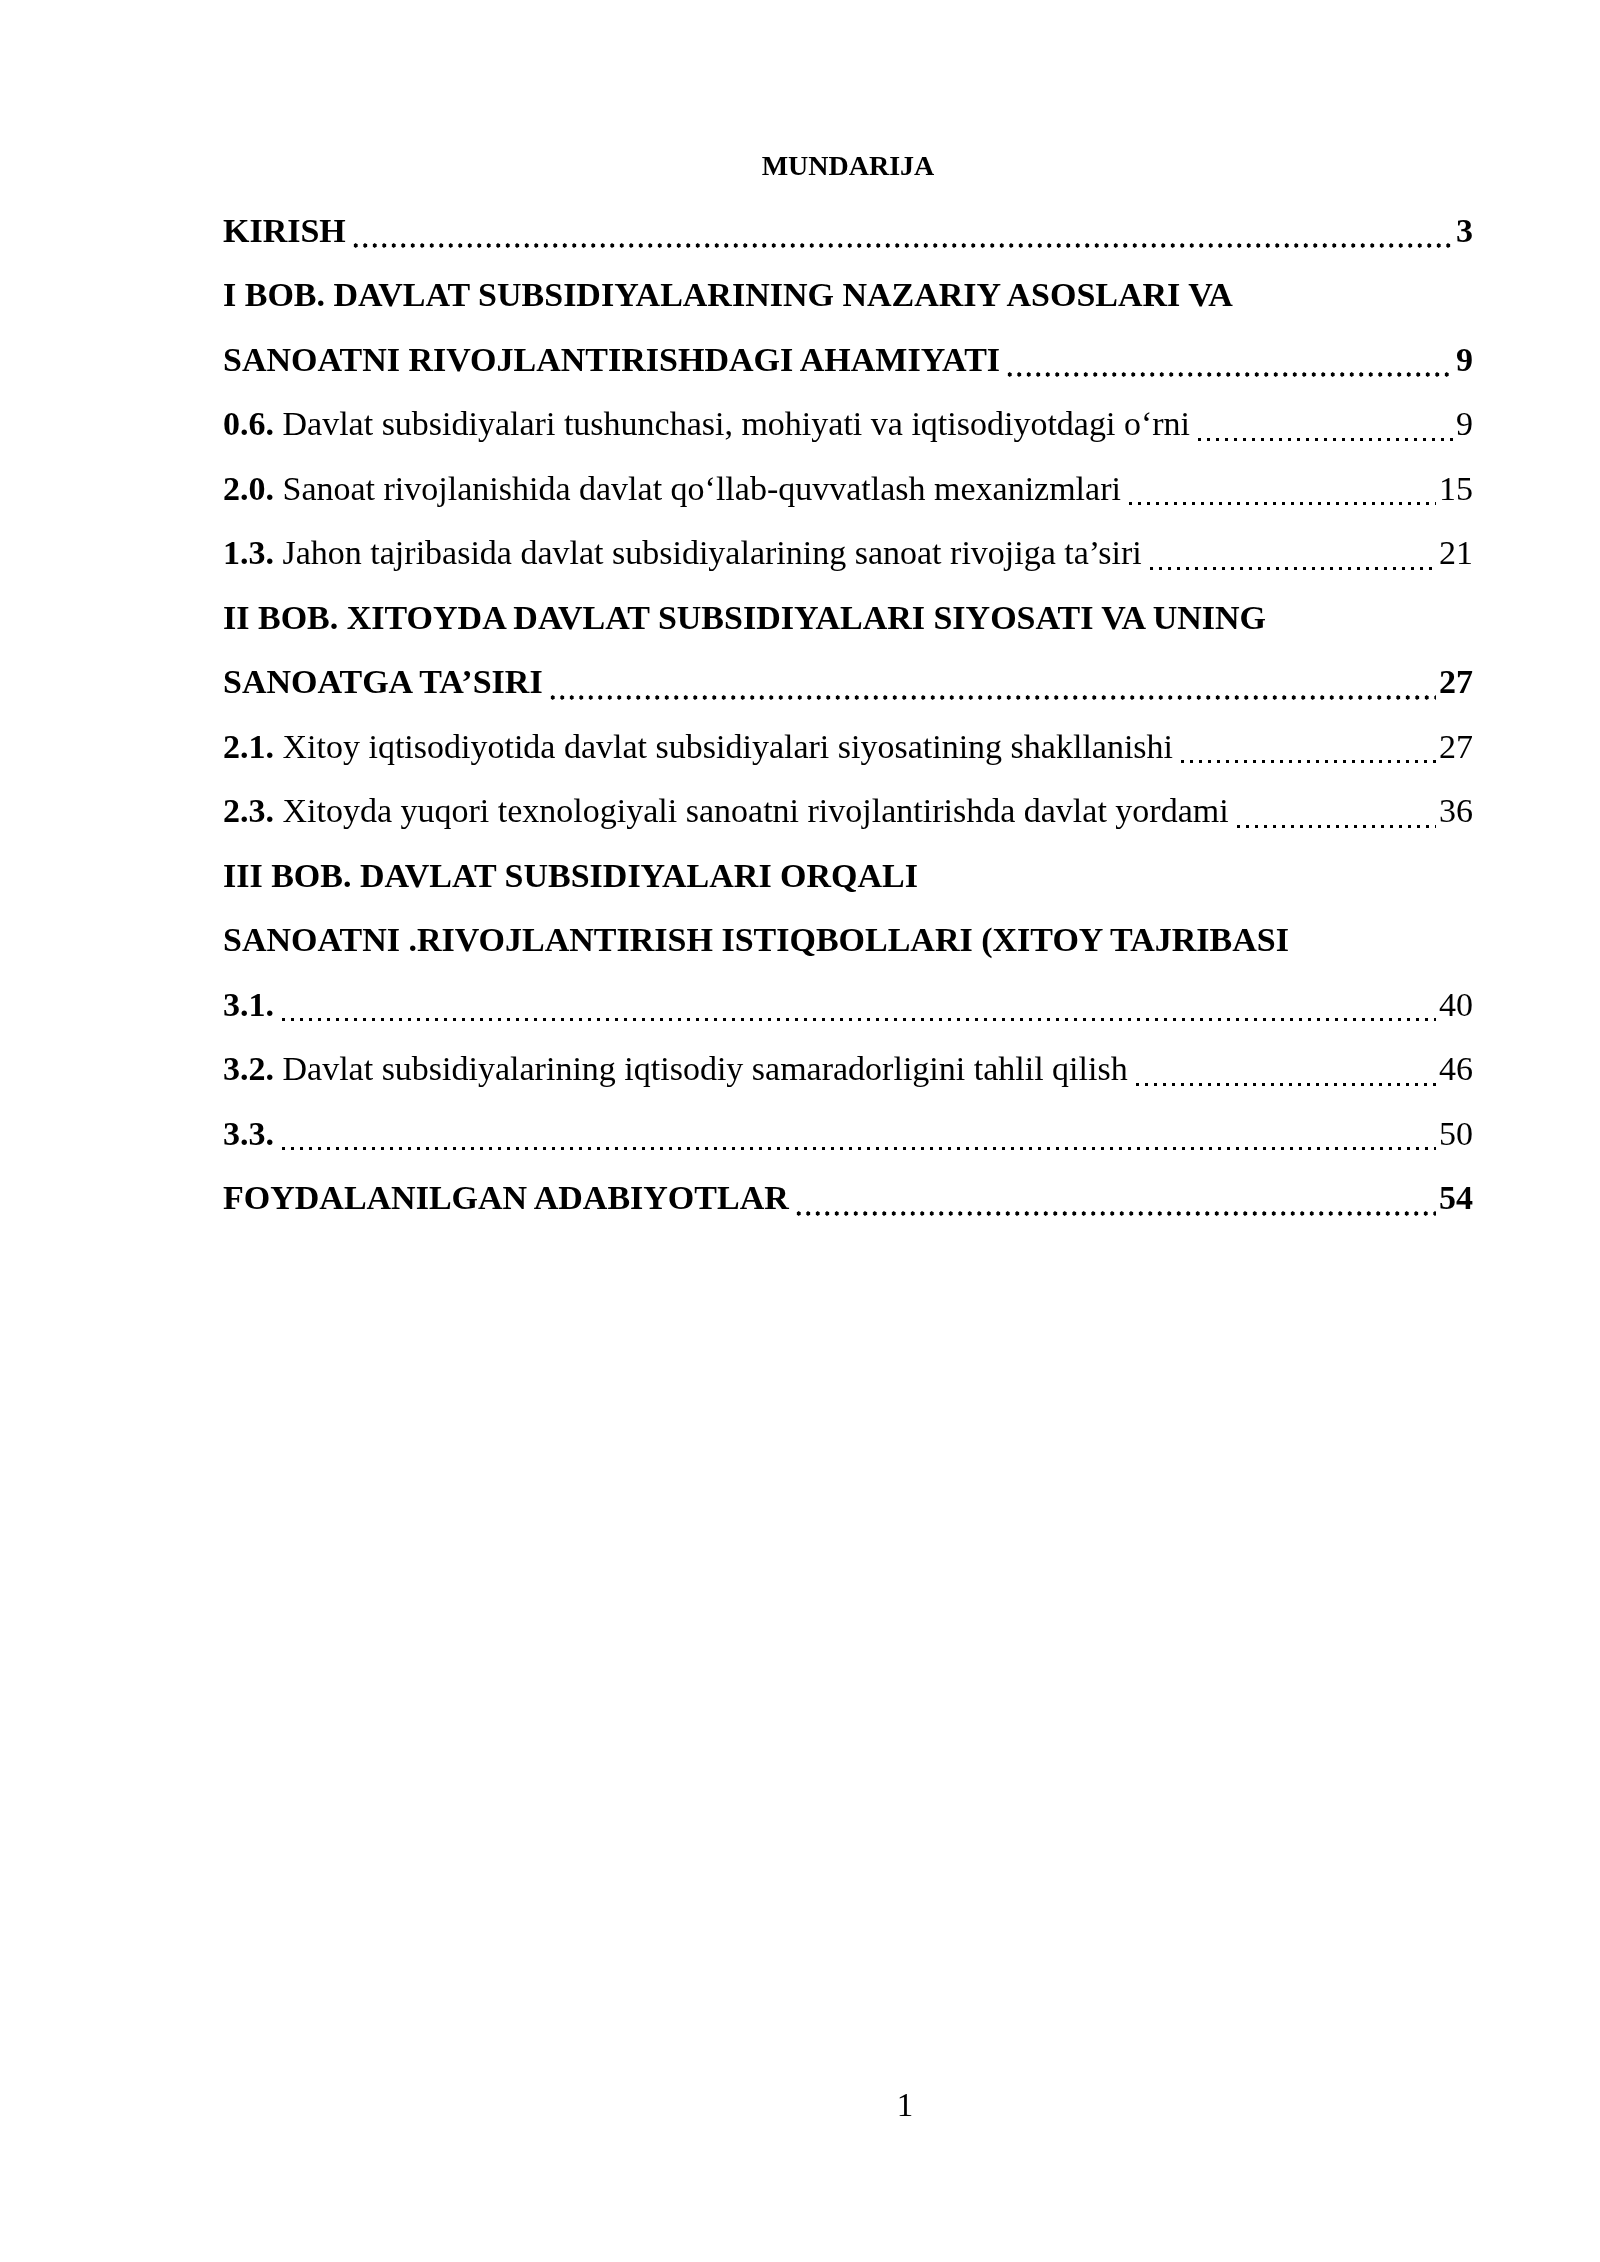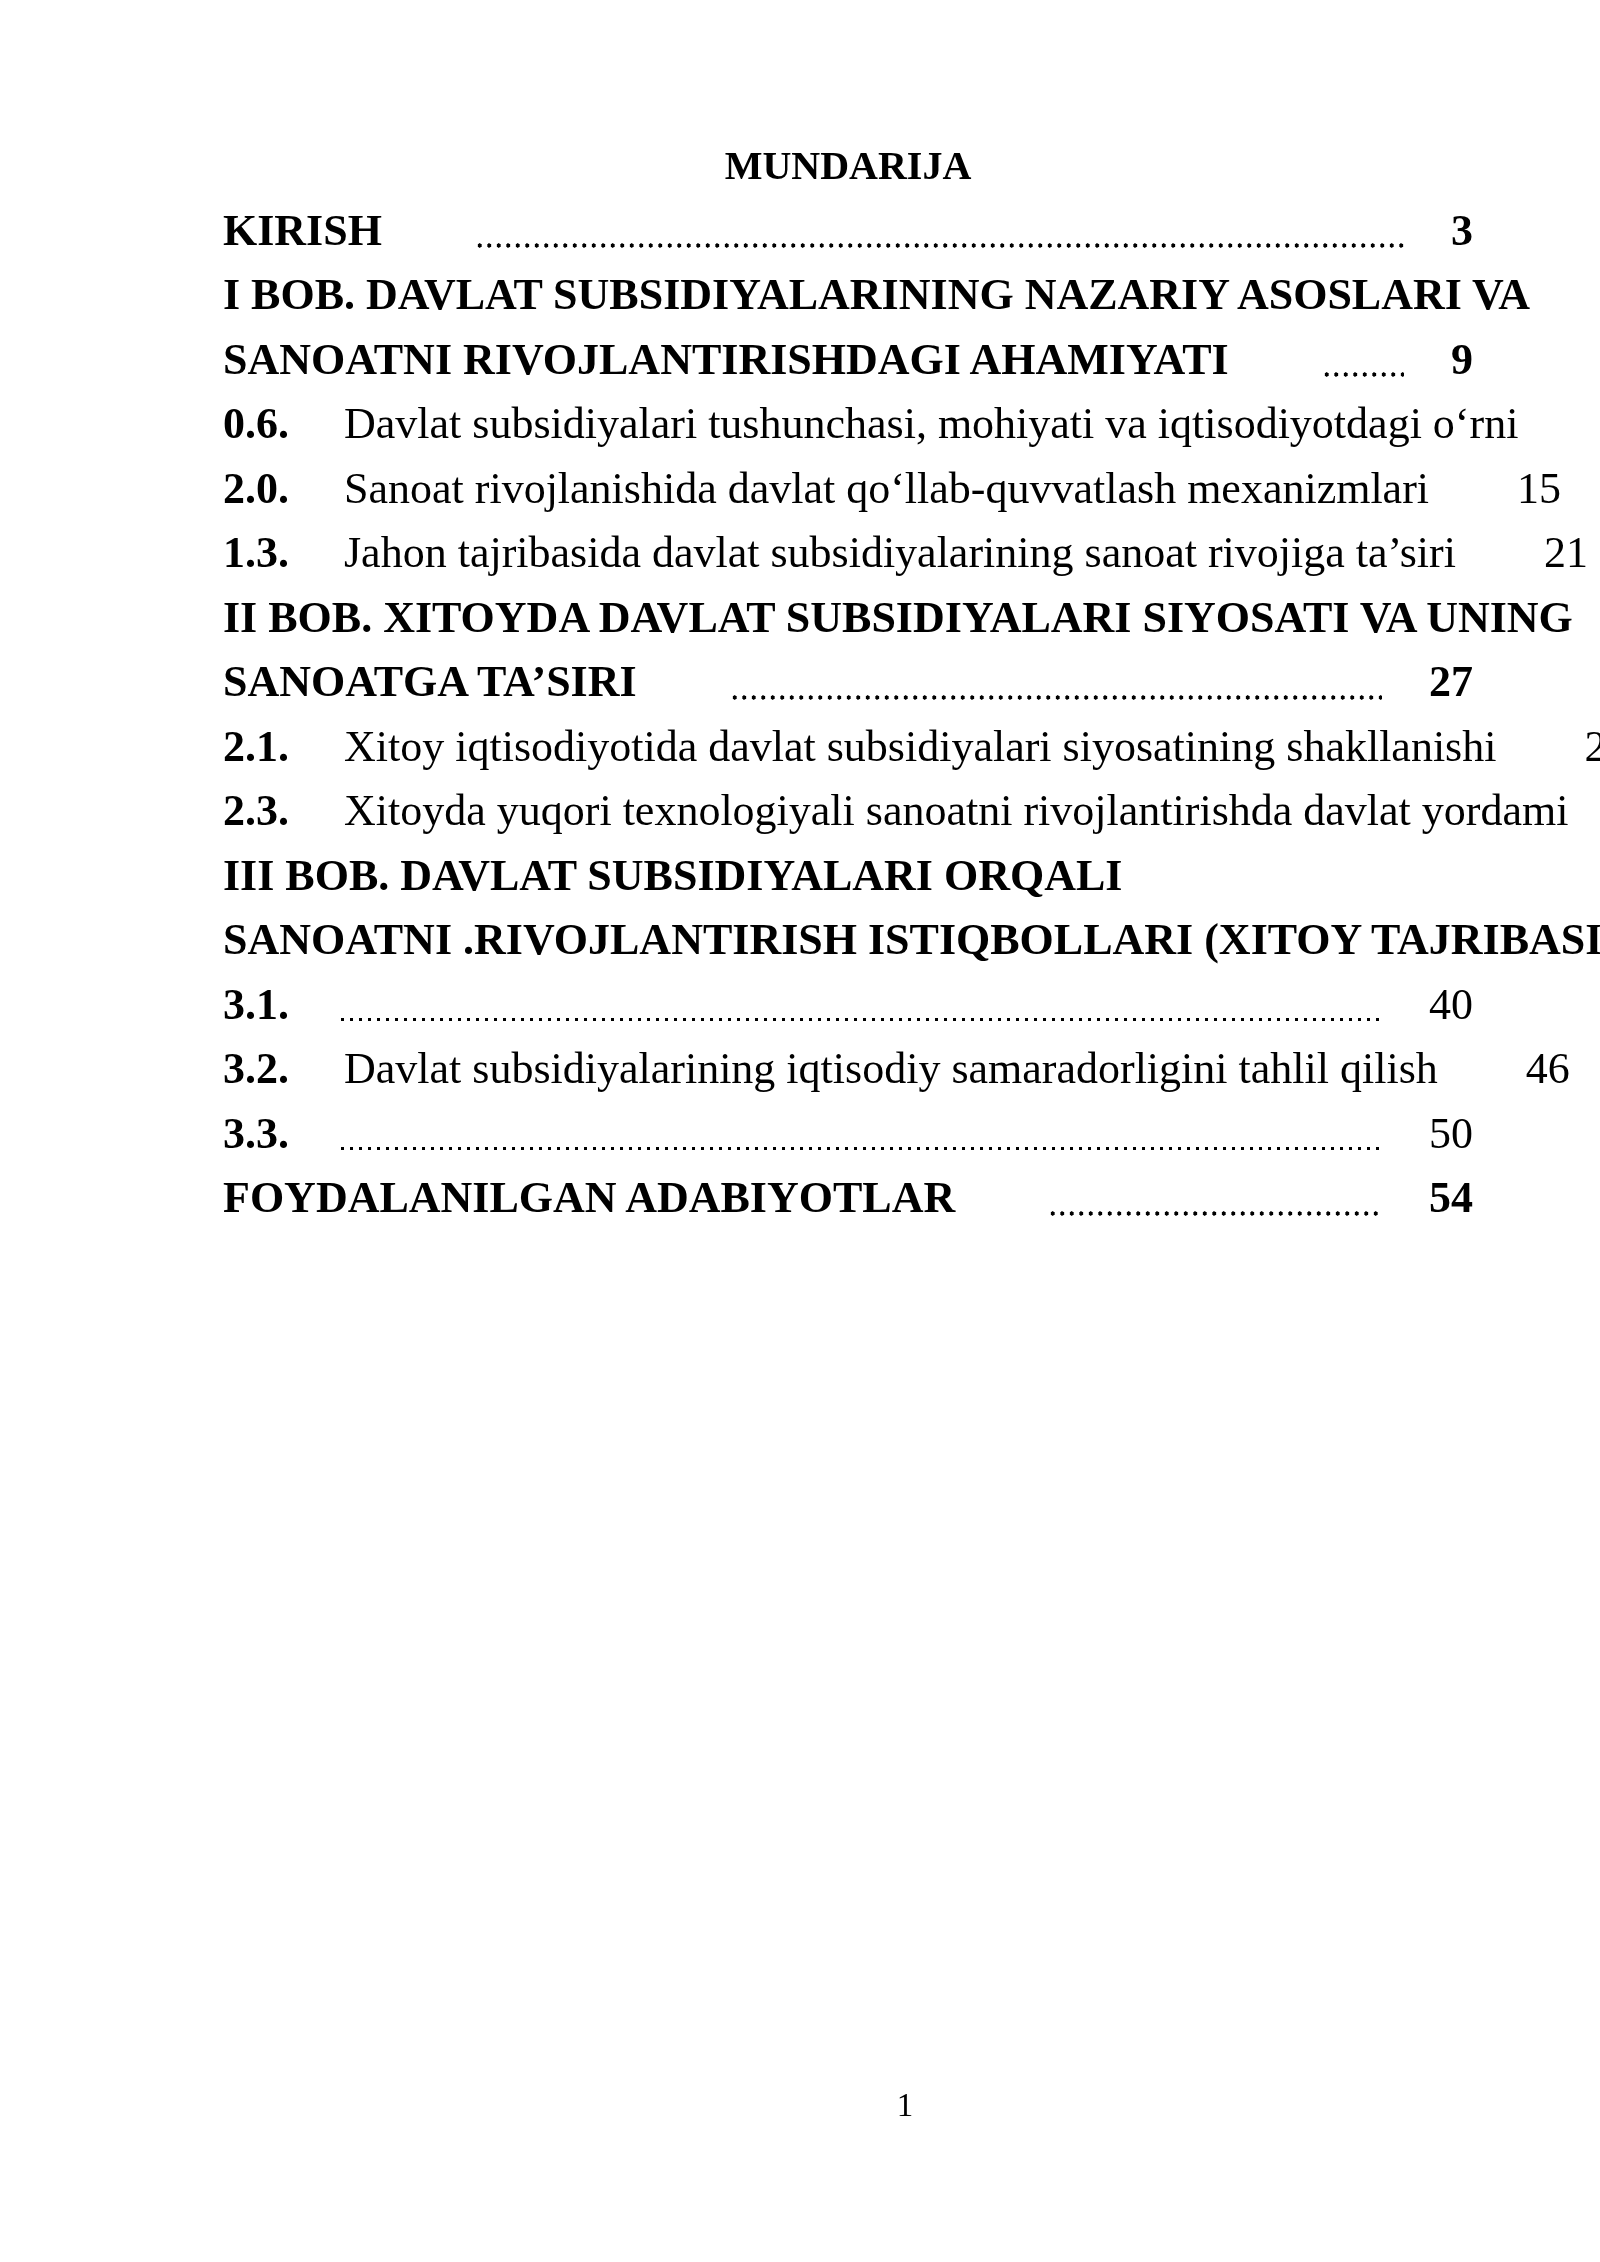--- a/index.html
+++ b/index.html
@@ -20,33 +20,32 @@
     font-family: "Liberation Serif", "DejaVu Serif", serif;
   }
   .content {
     position: absolute;
     left: 223px;
     top: 134px;
     width: 1250px;
   }
   .doc-title {
     margin: 0;
-    font-size: 40px;
+    font-size: 28px;
     line-height: 64.5px;
     font-weight: bold;
     text-align: center;
     white-space: pre;
   }
   .row {
     display: flex;
     align-items: flex-end;
-    font-size: 44px;
+    font-size: 34px;
     line-height: 64.5px;
     white-space: pre;
-    gap: 44px;
   }
   .prefix {
     font-weight: bold;
     white-space: pre;
     flex: 0 0 auto;
   }
   .text {
     white-space: pre;
     flex: 0 1 auto;
   }

